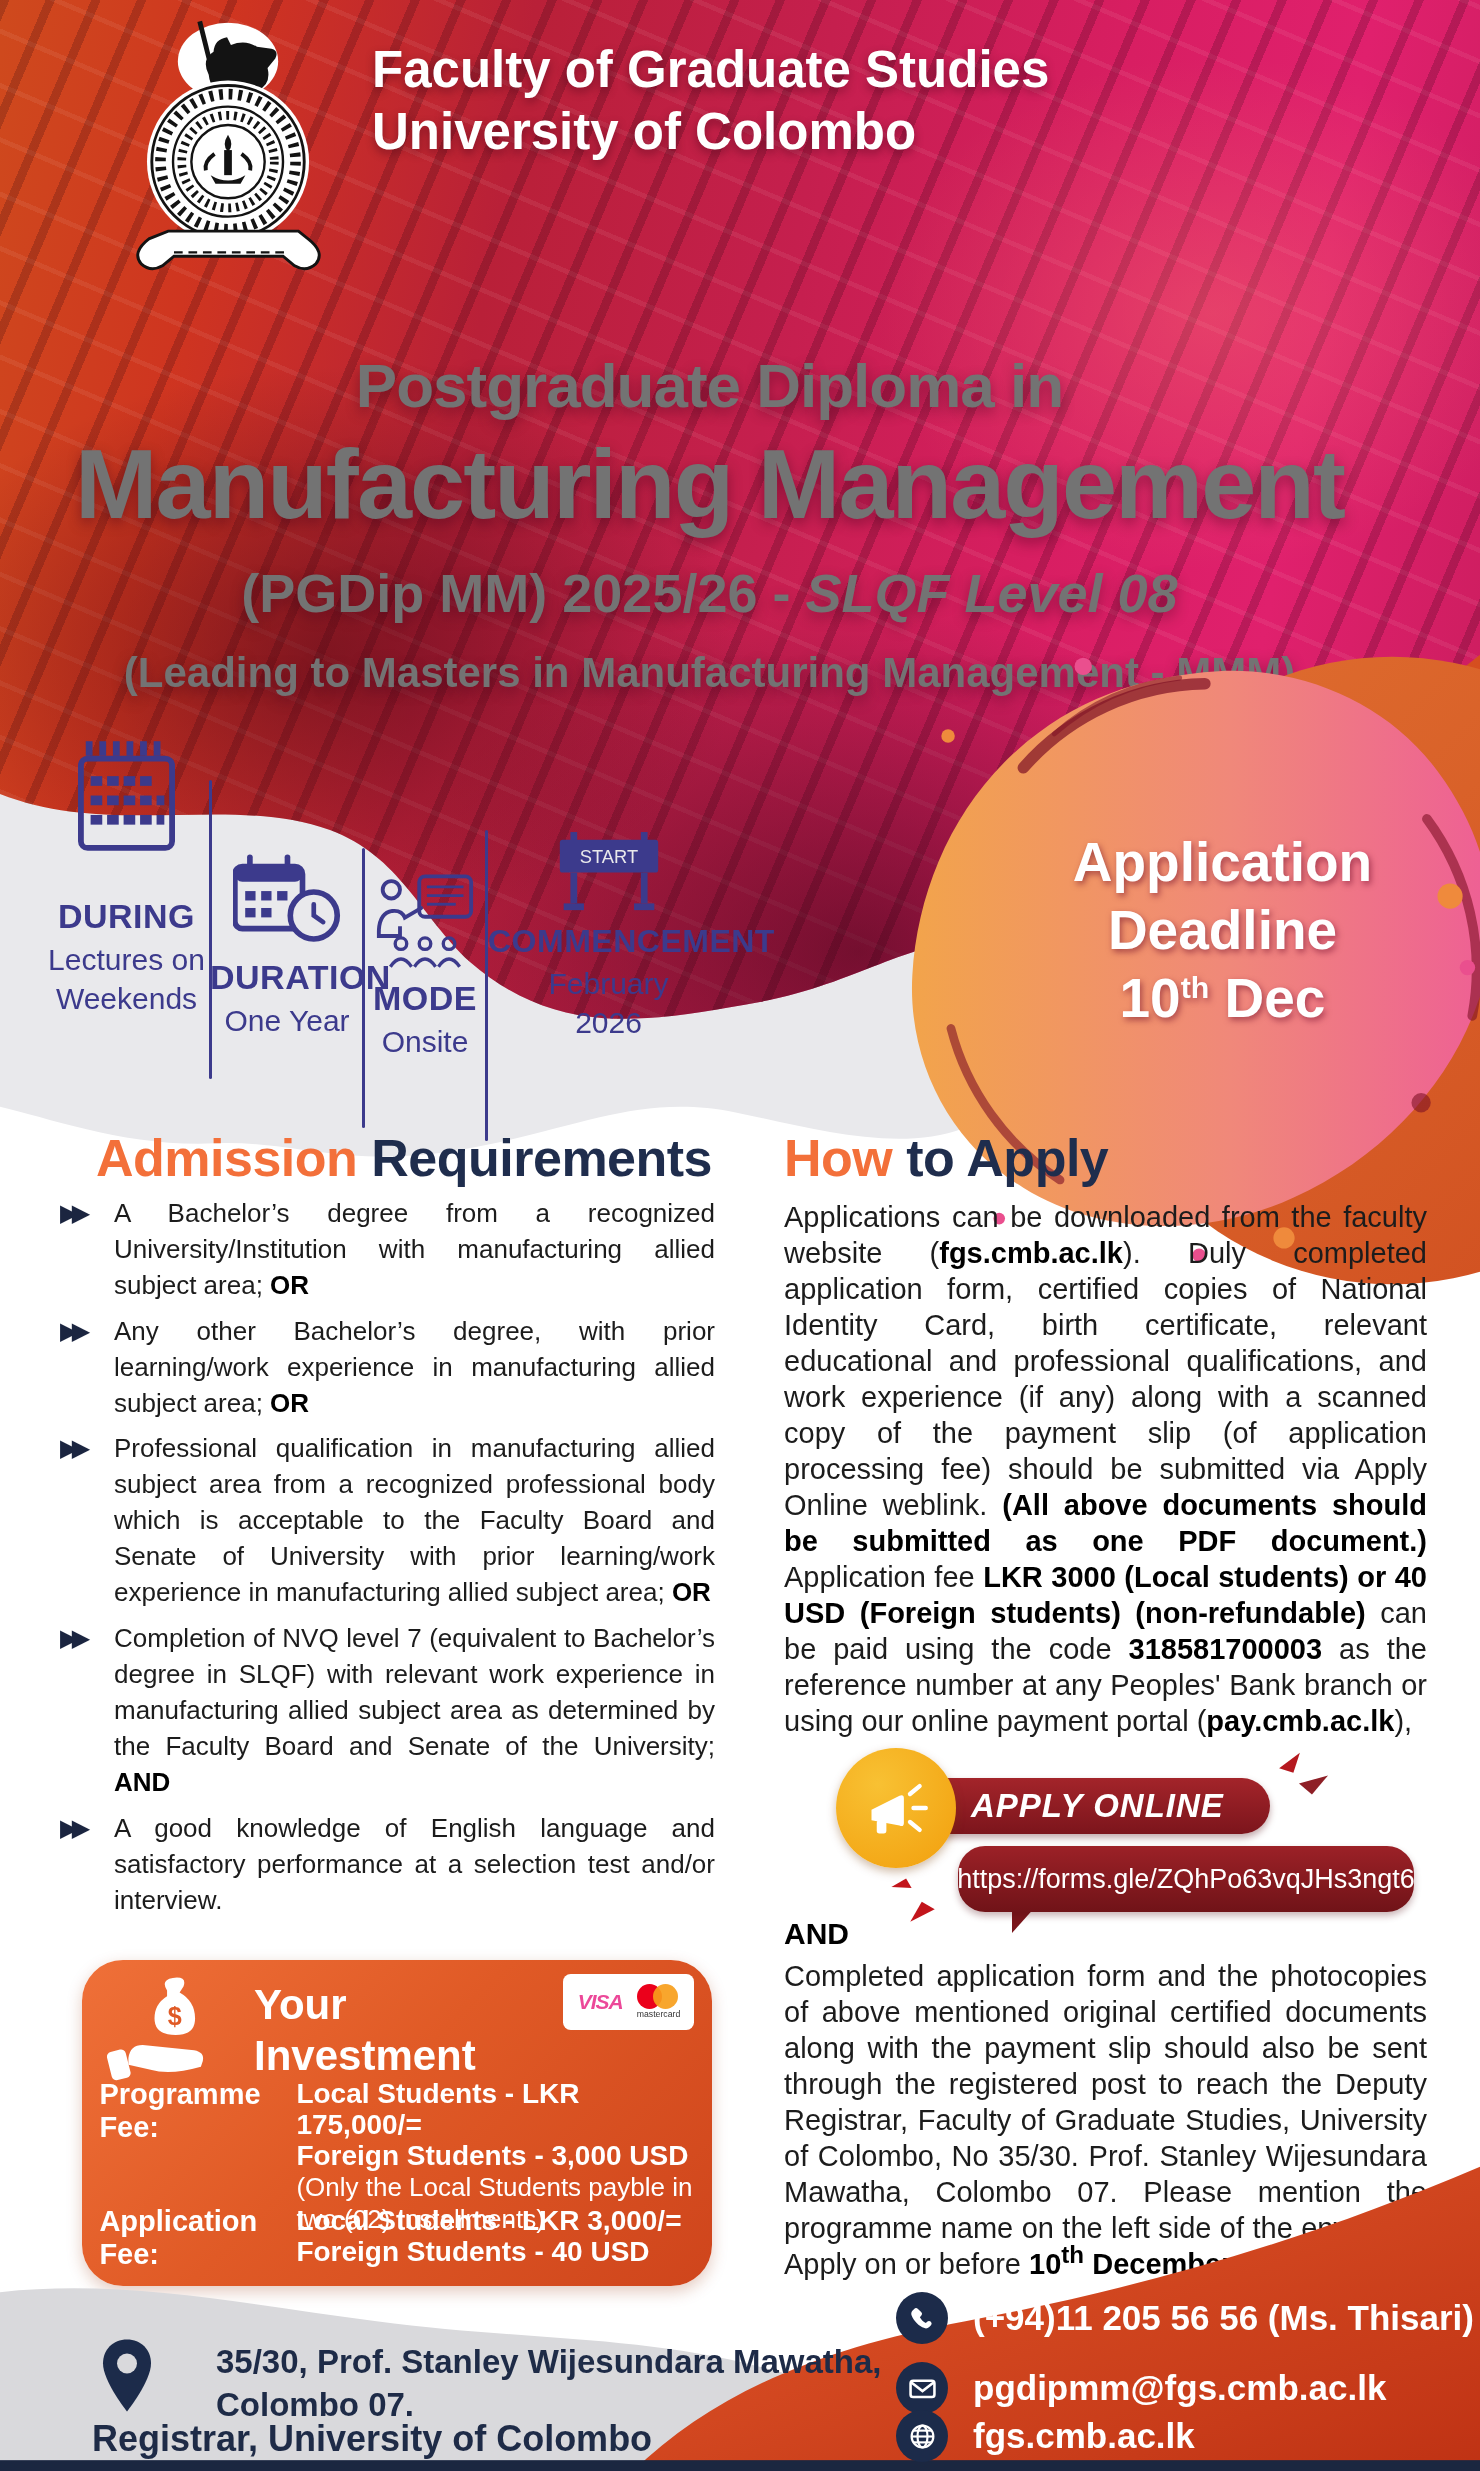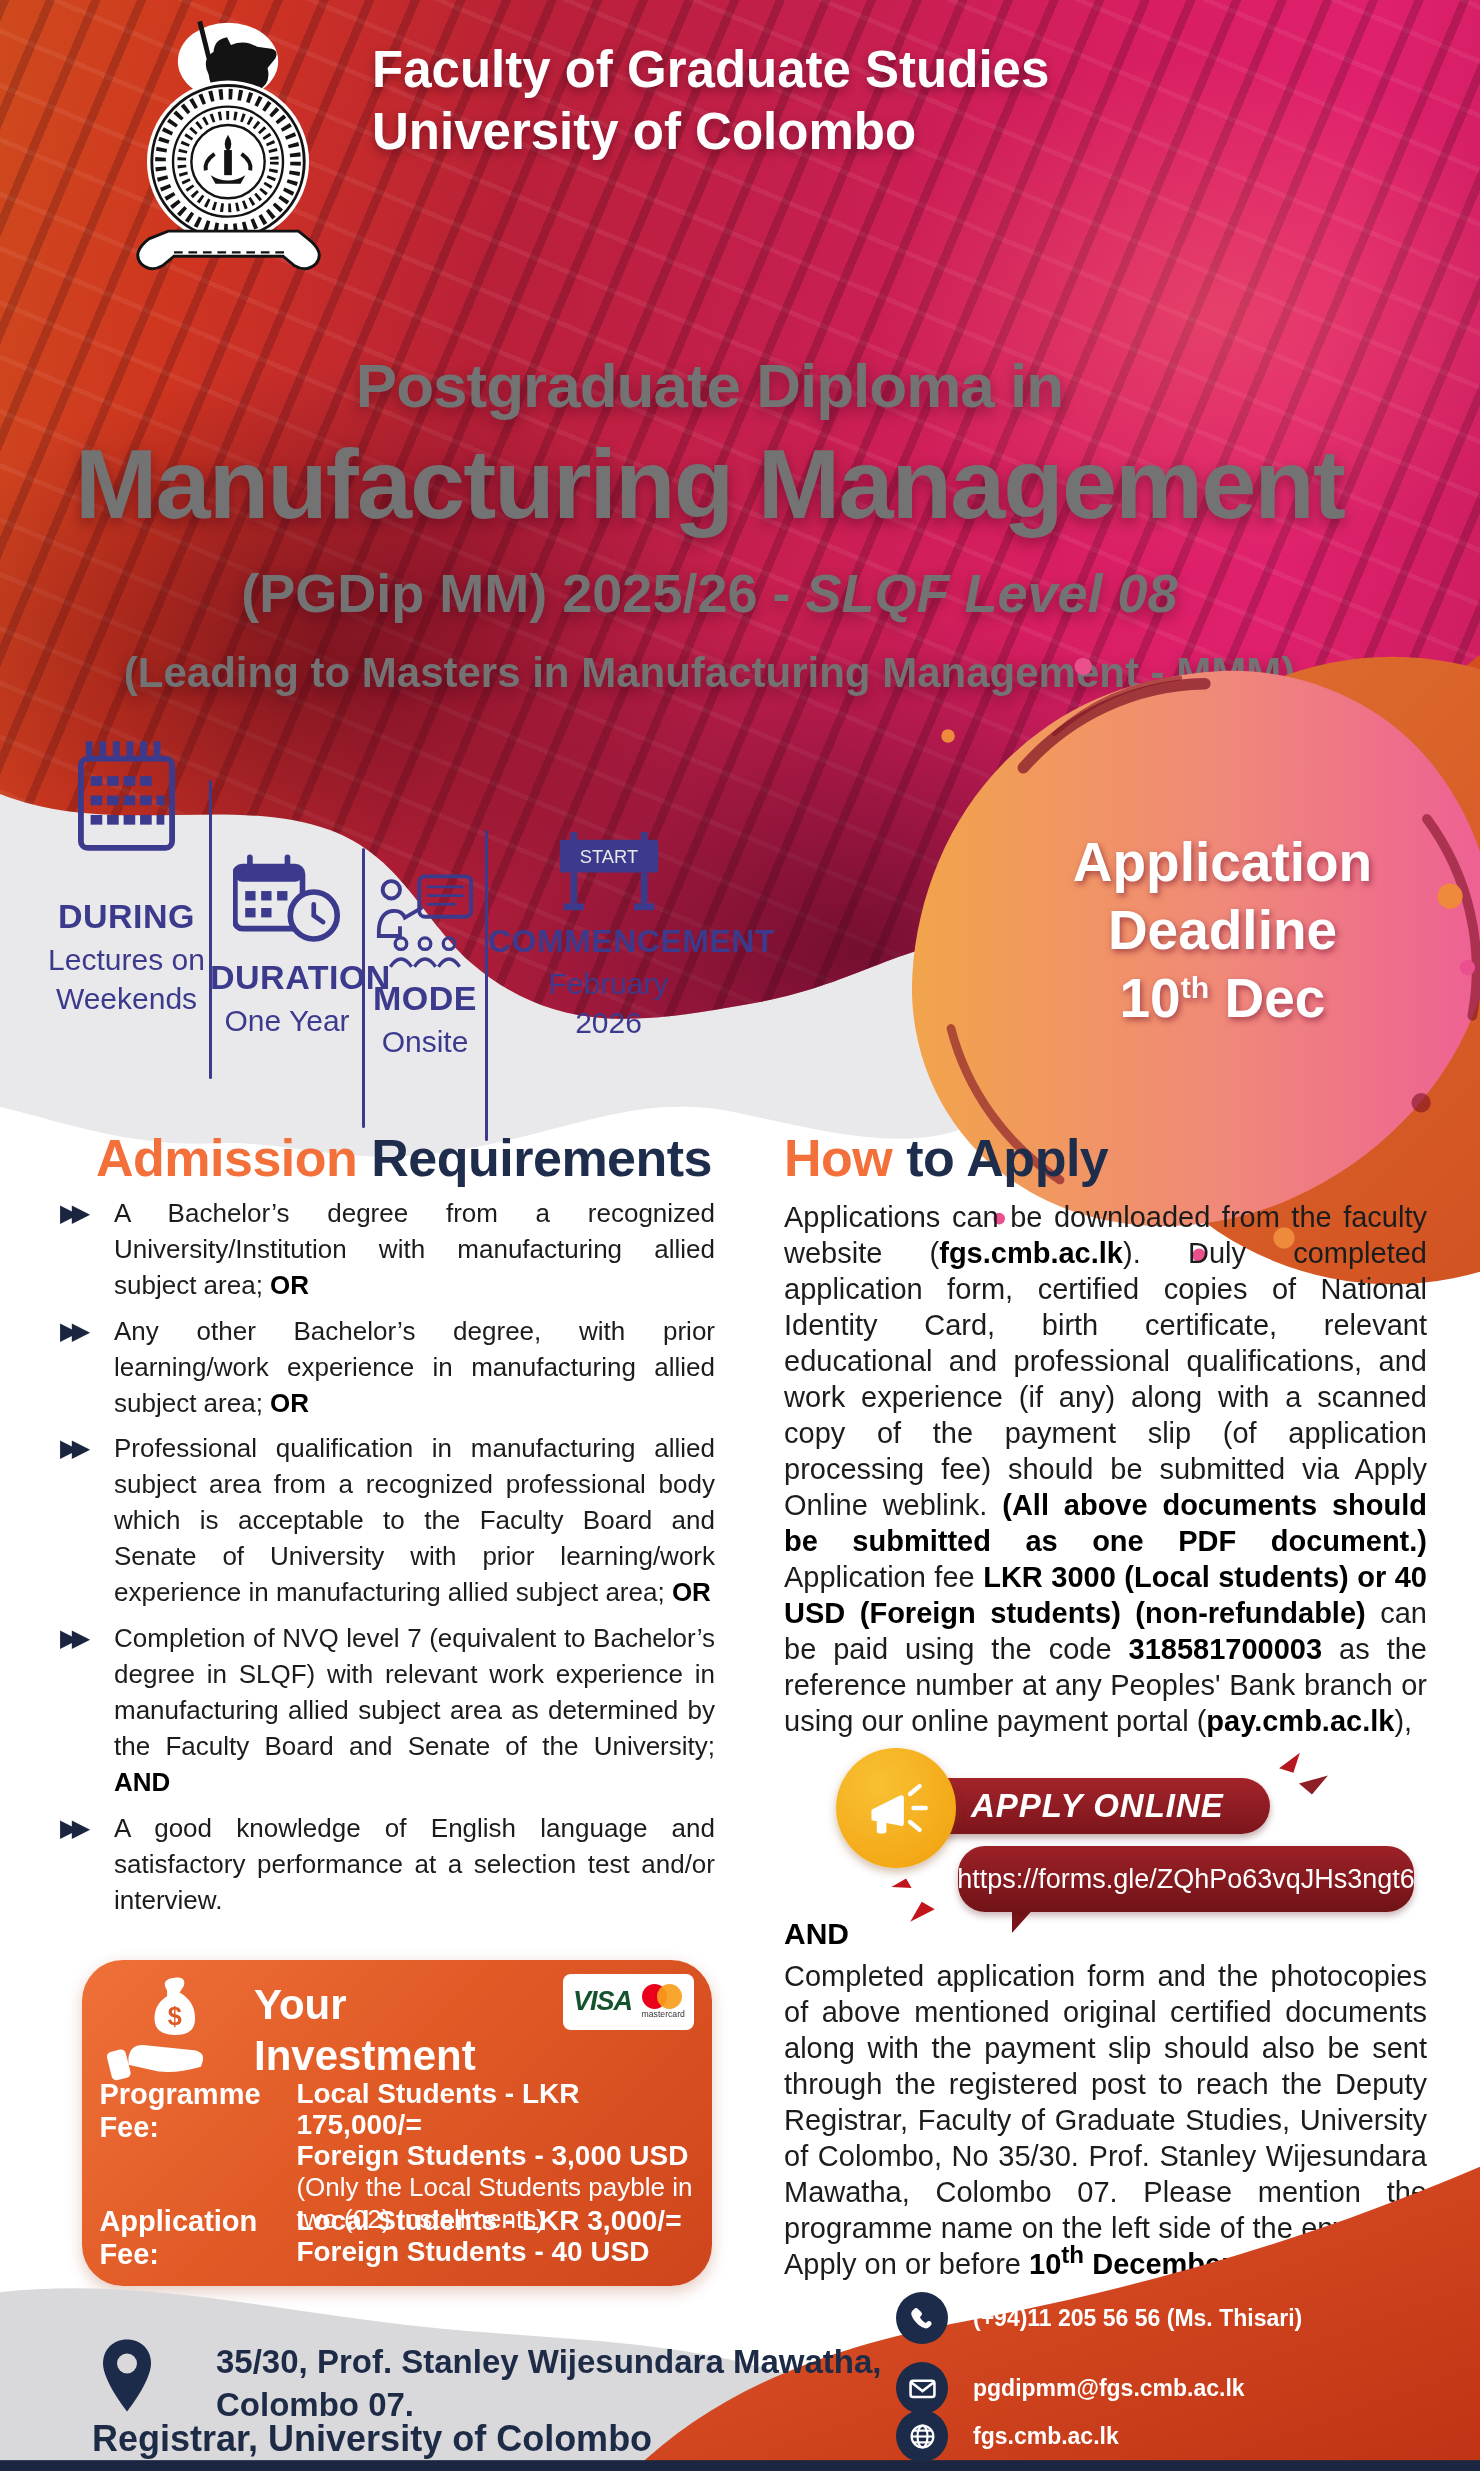--- a/index.html
+++ b/index.html
@@ -68,37 +68,37 @@
   .url-tail{position:absolute;left:1012px;top:1896px;width:0;height:0;border-top:37px solid #7a161b;border-right:33px solid transparent;}
   .wedge{position:absolute;width:0;height:0;border-style:solid;}
 
   
   .invest{position:absolute;left:82px;top:1960px;width:630px;height:326px;border-radius:41px;
     background:linear-gradient(135deg,#ef7038 0%,#e05a26 45%,#cf451c 100%);
     box-shadow:0 5.8px 15.4px rgba(150,50,10,.25);color:#fff;}
   .inv-title{position:absolute;left:172px;top:19.3px;font-size:42px;font-weight:700;line-height:51px;}
   .cards{position:absolute;left:481px;top:13.5px;width:131px;height:56px;background:#fff;border-radius:7.7px;
     display:flex;align-items:center;justify-content:space-evenly;}
-  .visa{color:#14532d;font-weight:700;font-style:italic;font-size:27px;letter-spacing:-1px;}
+  .visa{color:#ec4899;font-weight:700;font-style:italic;font-size:21px;letter-spacing:-1px;}
   .mc{position:relative;width:42px;height:39px;}
   .mc .c1,.mc .c2{position:absolute;top:1.9px;width:25px;height:25px;border-radius:50%;}
   .mc .c1{left:0;background:#eb001b;}
   .mc .c2{left:15.4px;background:#f79e1b;opacity:.92;}
   .mc .mclbl{position:absolute;left:-5.8px;top:27px;width:54px;font-size:8.7px;color:#333;text-align:center;}
   .inv-row{position:absolute;left:17.4px;display:flex;}
   .inv-label{flex:none;width:197px;font-size:29px;font-weight:700;}
   .inv-value{flex:1;font-size:28px;font-weight:700;line-height:31px;}
   .inv-value .vnote{font-weight:400;font-size:26px;}
 
   
   .addr{position:absolute;left:216px;top:2340px;font-size:33px;font-weight:700;color:#1e2b47;line-height:43px;}
   .registrar{position:absolute;left:92px;top:2418px;font-size:36px;font-weight:700;color:#1e2b47;}
   .contact-row{position:absolute;display:flex;align-items:center;cursor:pointer;}
   .circ{width:52px;height:52px;border-radius:50%;background:#1c2b4a;display:flex;align-items:center;justify-content:center;flex:none;}
-  .contact-txt{margin-left:25px;color:#fff;font-weight:700;font-size:23px;white-space:nowrap;}
+  .contact-txt{margin-left:25px;color:#fff;font-weight:700;font-size:35px;white-space:nowrap;}
   sup{line-height:0;}
 </style>
 </head>
 <body>
 
 <div class="poster">
 
   <svg class="layer" viewBox="0 0 1533 2560">
     <path fill="#e9e9ec" d="M0,740 H1045 C1105,900 1122,1020 1062,1120 C992,1215 862,1172 762,1152
       C662,1132 602,1168 482,1190 C362,1212 302,1180 222,1184 C132,1188 52,1158 0,1146 Z"></path>

